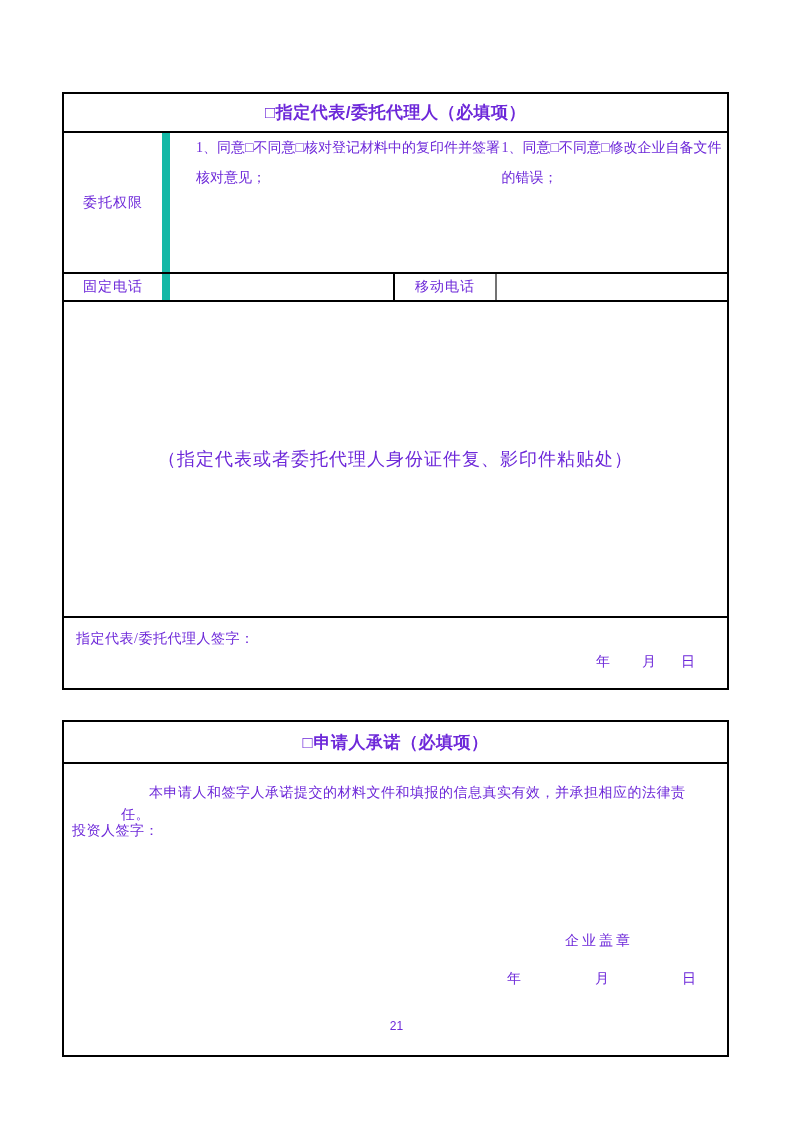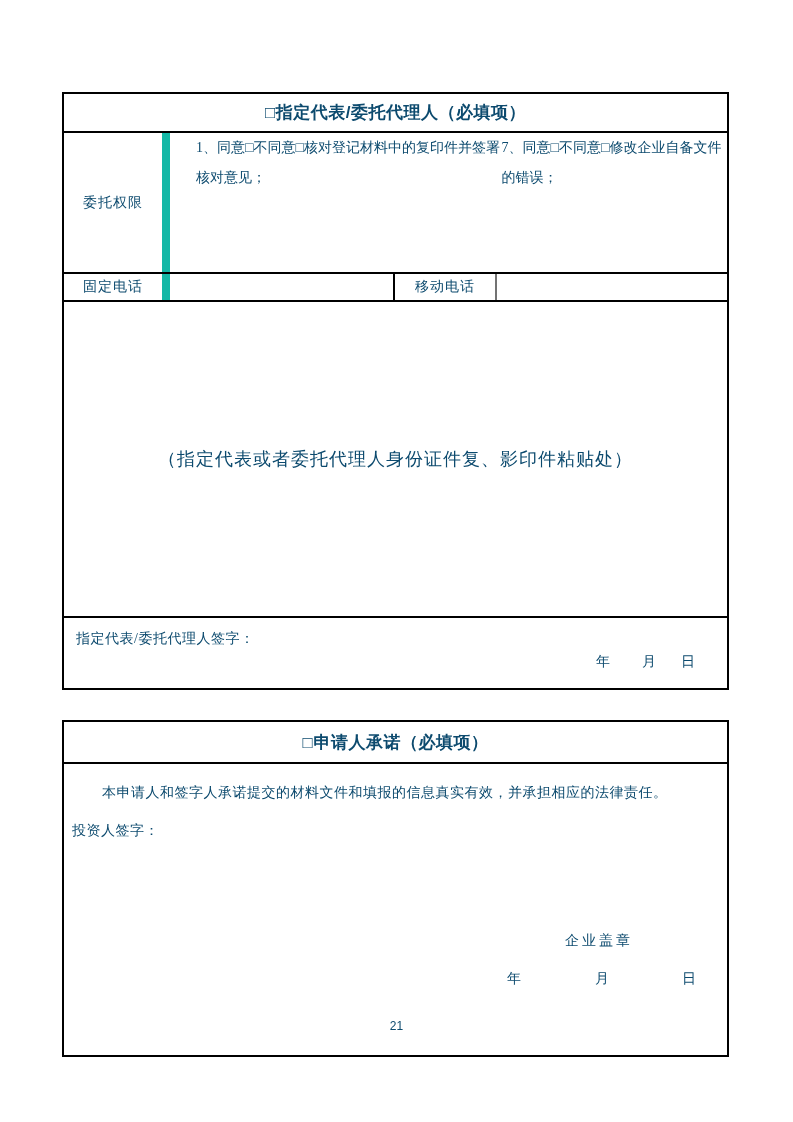--- a/index.html
+++ b/index.html
@@ -1,21 +1,21 @@
 <!DOCTYPE html>
 <html><head>
 <meta charset="utf-8">
 <style>
   * { margin:0; padding:0; box-sizing:border-box; }
   html,body { background:#ffffff; }
   .page {
     position:relative;
     width:793px; height:1122px;
     background:#ffffff;
-    color:#0c4a6e;
+    color:#6d28d9;
     font-family:"Liberation Serif","DejaVu Serif",serif;
     overflow:hidden;
   }
   .tbl {
     position:absolute; left:62px; width:667px;
     border:2px solid #000;
     background:#fff;
   }
   .t1 { top:92px; height:598px; }
   .t2 { top:720px; height:337px; }
@@ -53,21 +53,21 @@
   }
   .row-sign {
     height:62px; border-bottom:none;
     position:relative; display:block; font-size:14px;
   }
   .sign-label { position:absolute; left:12px; top:12px; letter-spacing:0.5px; }
   .d-y1 { position:absolute; left:532px; top:35px; }
   .d-m1 { position:absolute; left:578px; top:35px; }
   .d-d1 { position:absolute; left:617px; top:35px; }
   .t2-body { height:243px; position:relative; font-size:14px; }
-  .commit { padding:18px 14px 0 10px; text-indent:2em; line-height:22px; letter-spacing:0.5px; }
+  .commit { padding:18px 14px 0 10px; text-indent:2em; line-height:22px; letter-spacing:0.5px;margin-left:47px; }
   .investor { position:absolute; left:8px; top:58px; letter-spacing:0.5px; }
   .seal { position:absolute; left:501px; top:168px; letter-spacing:3px; }
   .d-y2 { position:absolute; left:443px; top:206px; }
   .d-m2 { position:absolute; left:531px; top:206px; }
   .d-d2 { position:absolute; left:618px; top:206px; }
   .pageno {
     position:absolute; left:0; right:0; top:1019px;
     text-align:center; font-size:12px;
     font-family:"Liberation Sans","DejaVu Sans",sans-serif;
   }
@@ -77,21 +77,21 @@
 
 <div class="page">
 
   <div class="tbl t1">
     <div class="sec-header">□指定代表/委托代理人（必填项）</div>
 
     <div class="row row-authority">
       <div class="cell-label">委托权限</div>
       <div class="auth-content">
         <div class="auth-line">1、同意□不同意□核对登记材料中的复印件并签署核对意见；</div>
-        <div class="auth-line">7、同意□不同意□修改企业自备文件的错误；</div>
+        <div class="auth-line">1、同意□不同意□修改企业自备文件的错误；</div>
       </div>
     </div>
 
     <div class="row row-phones">
       <div class="cell-label">固定电话</div>
       <div class="cell-fixed-value"></div>
       <div class="cell-mobile-label">移动电话</div>
       <div class="cell-mobile-value"></div>
     </div>
 

